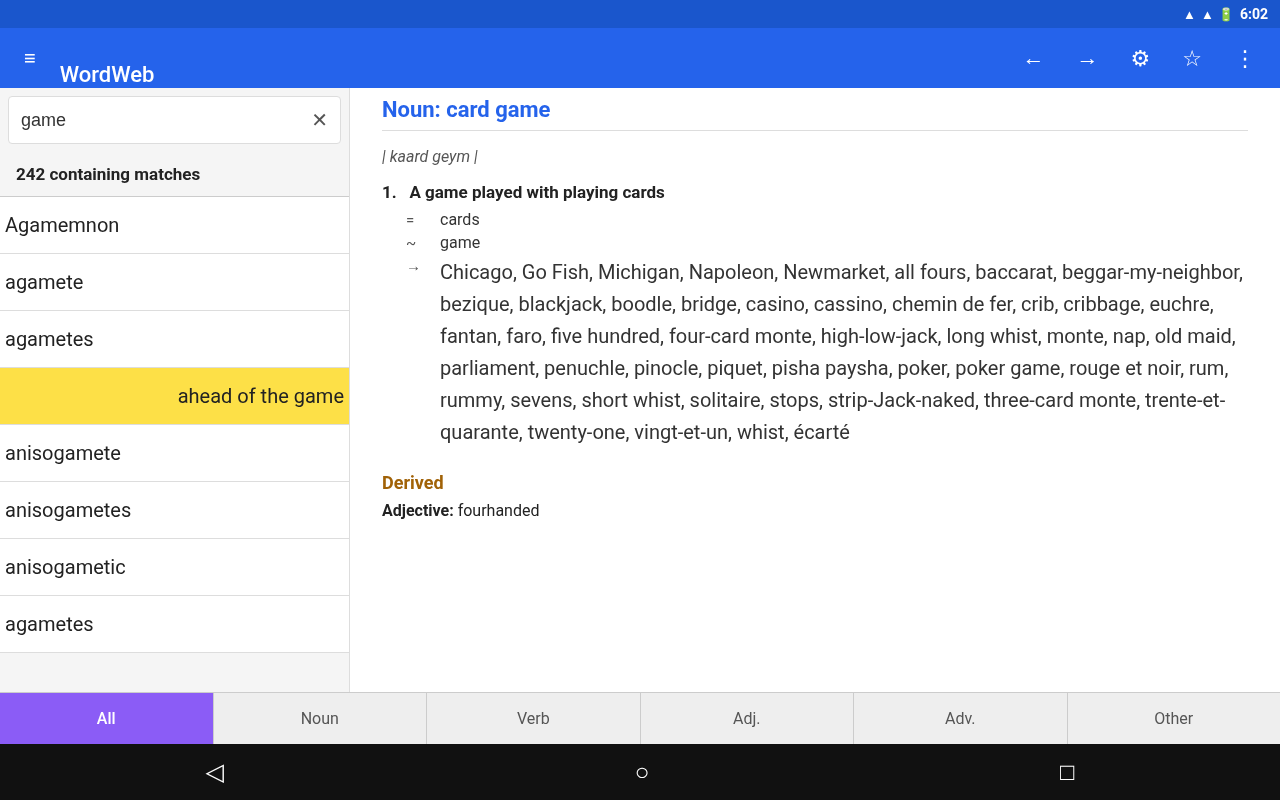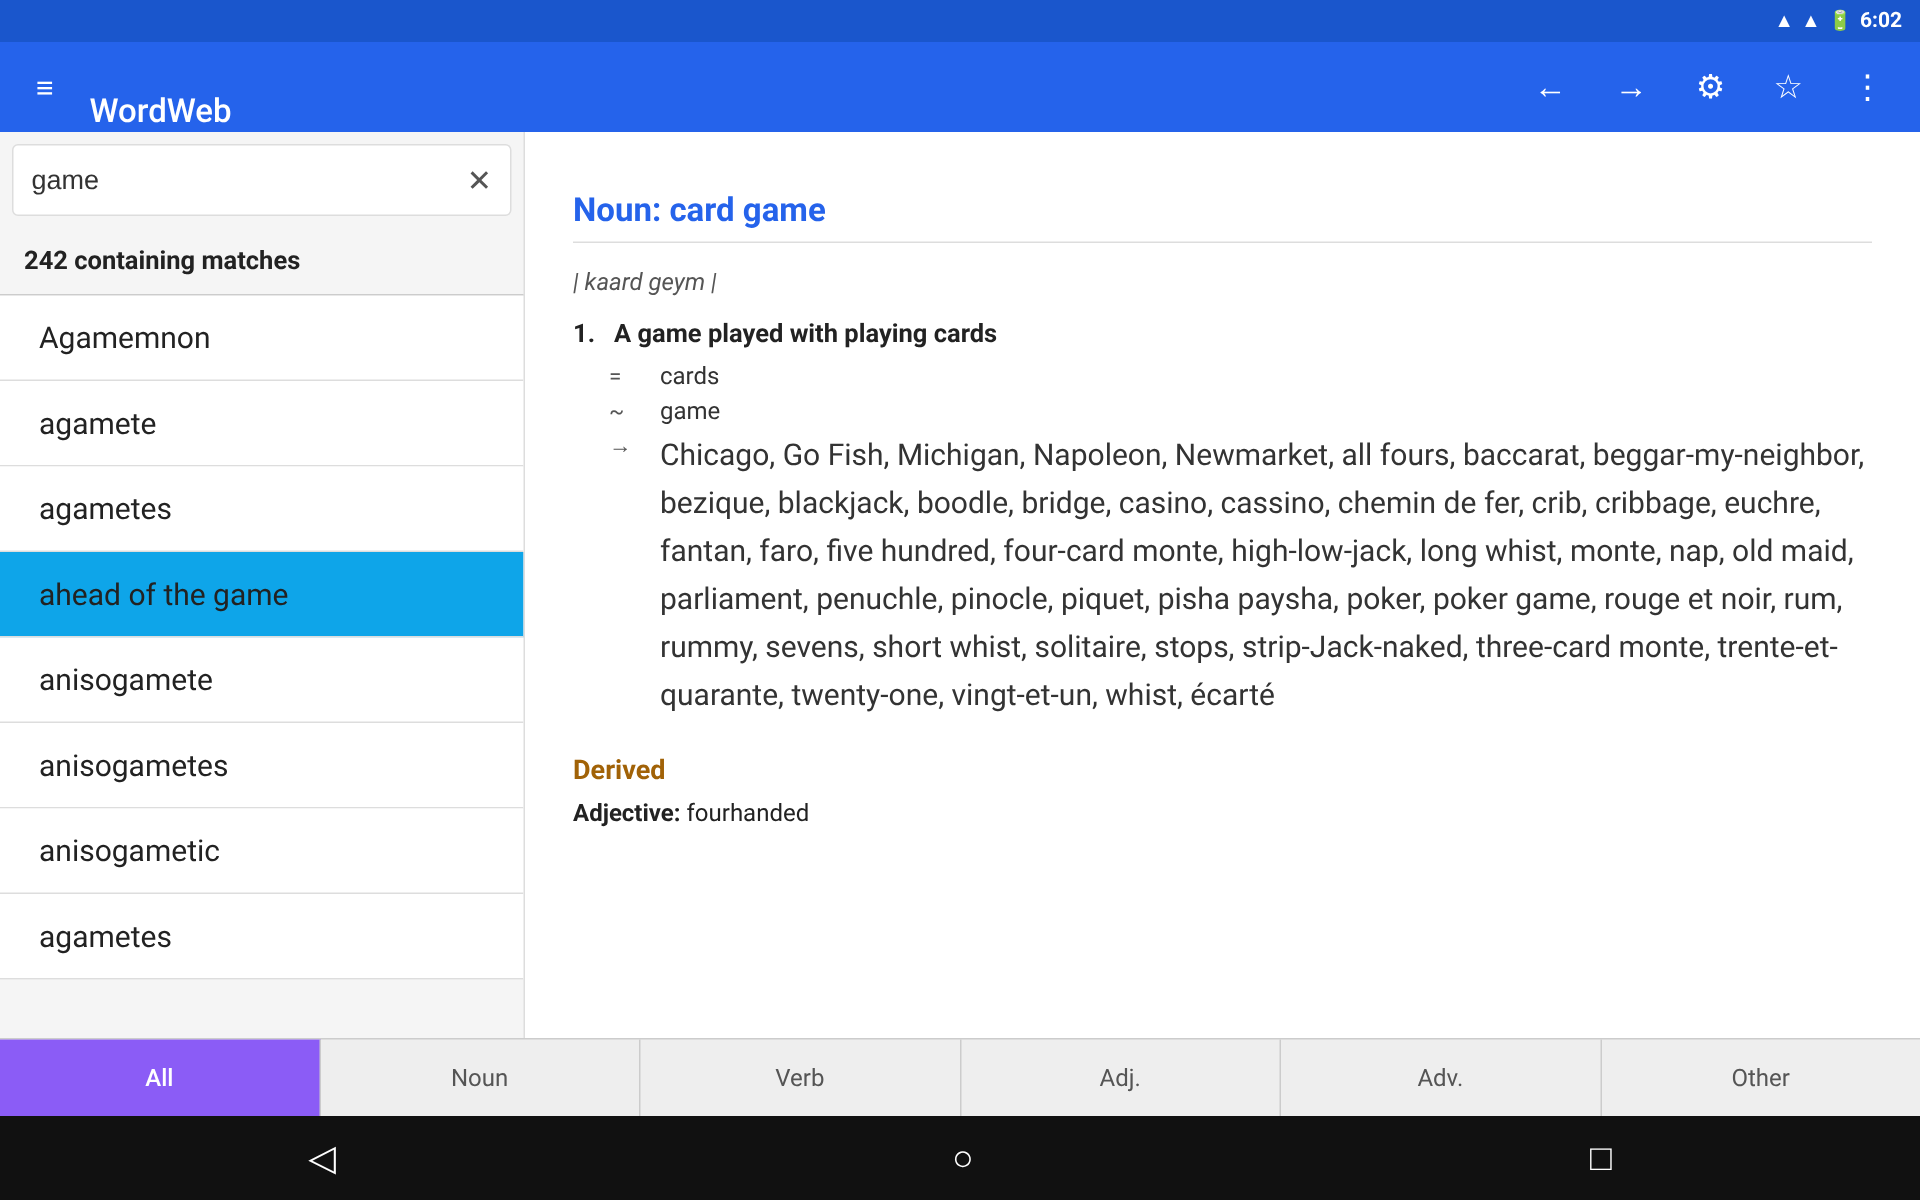--- a/index.html
+++ b/index.html
@@ -94,35 +94,35 @@
       font-weight: bold;
       color: #222;
       border-bottom: 1px solid #ccc;
     }
 
     .word-list {
       overflow-y: auto;
       flex: 1;
     }
     .word-item {
-      padding: 16px 26px;
+      padding: 16px 5px;
       font-size: 20px;
       color: #222;
       border-bottom: 1px solid #ddd;
       cursor: pointer;
       background: white;
     }
-    .word-item.active { background: #0ea5e9; }
+    .word-item.active { background: #fde047; text-align: right; }
 
     
     .content {
       flex: 1;
       overflow-y: auto;
       background: white;
-      padding: 40px 32px;
+      padding: 9px 32px;
     }
 
     .entry-header {
       font-size: 22px;
       font-weight: bold;
       color: #2563eb;
       margin-bottom: 4px;
     }
 
     .pronunciation {

